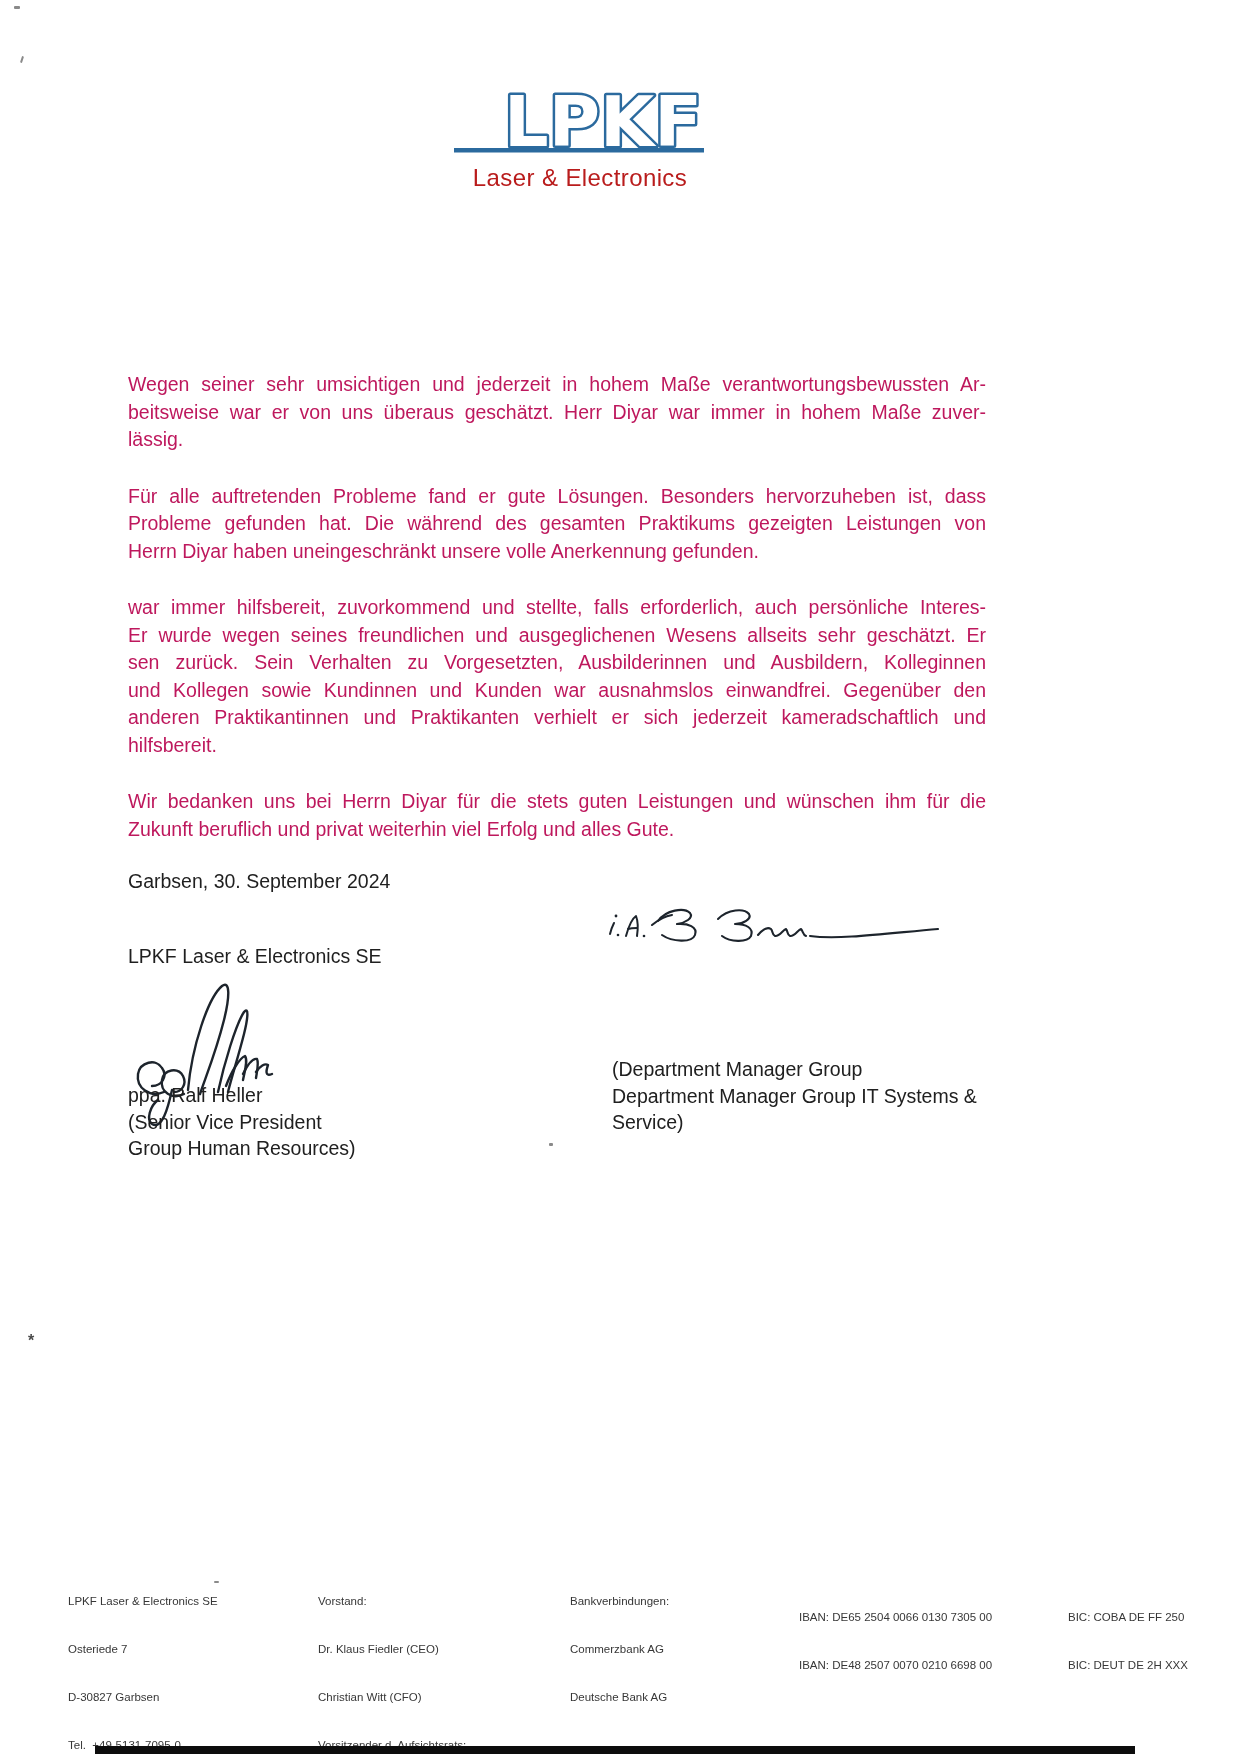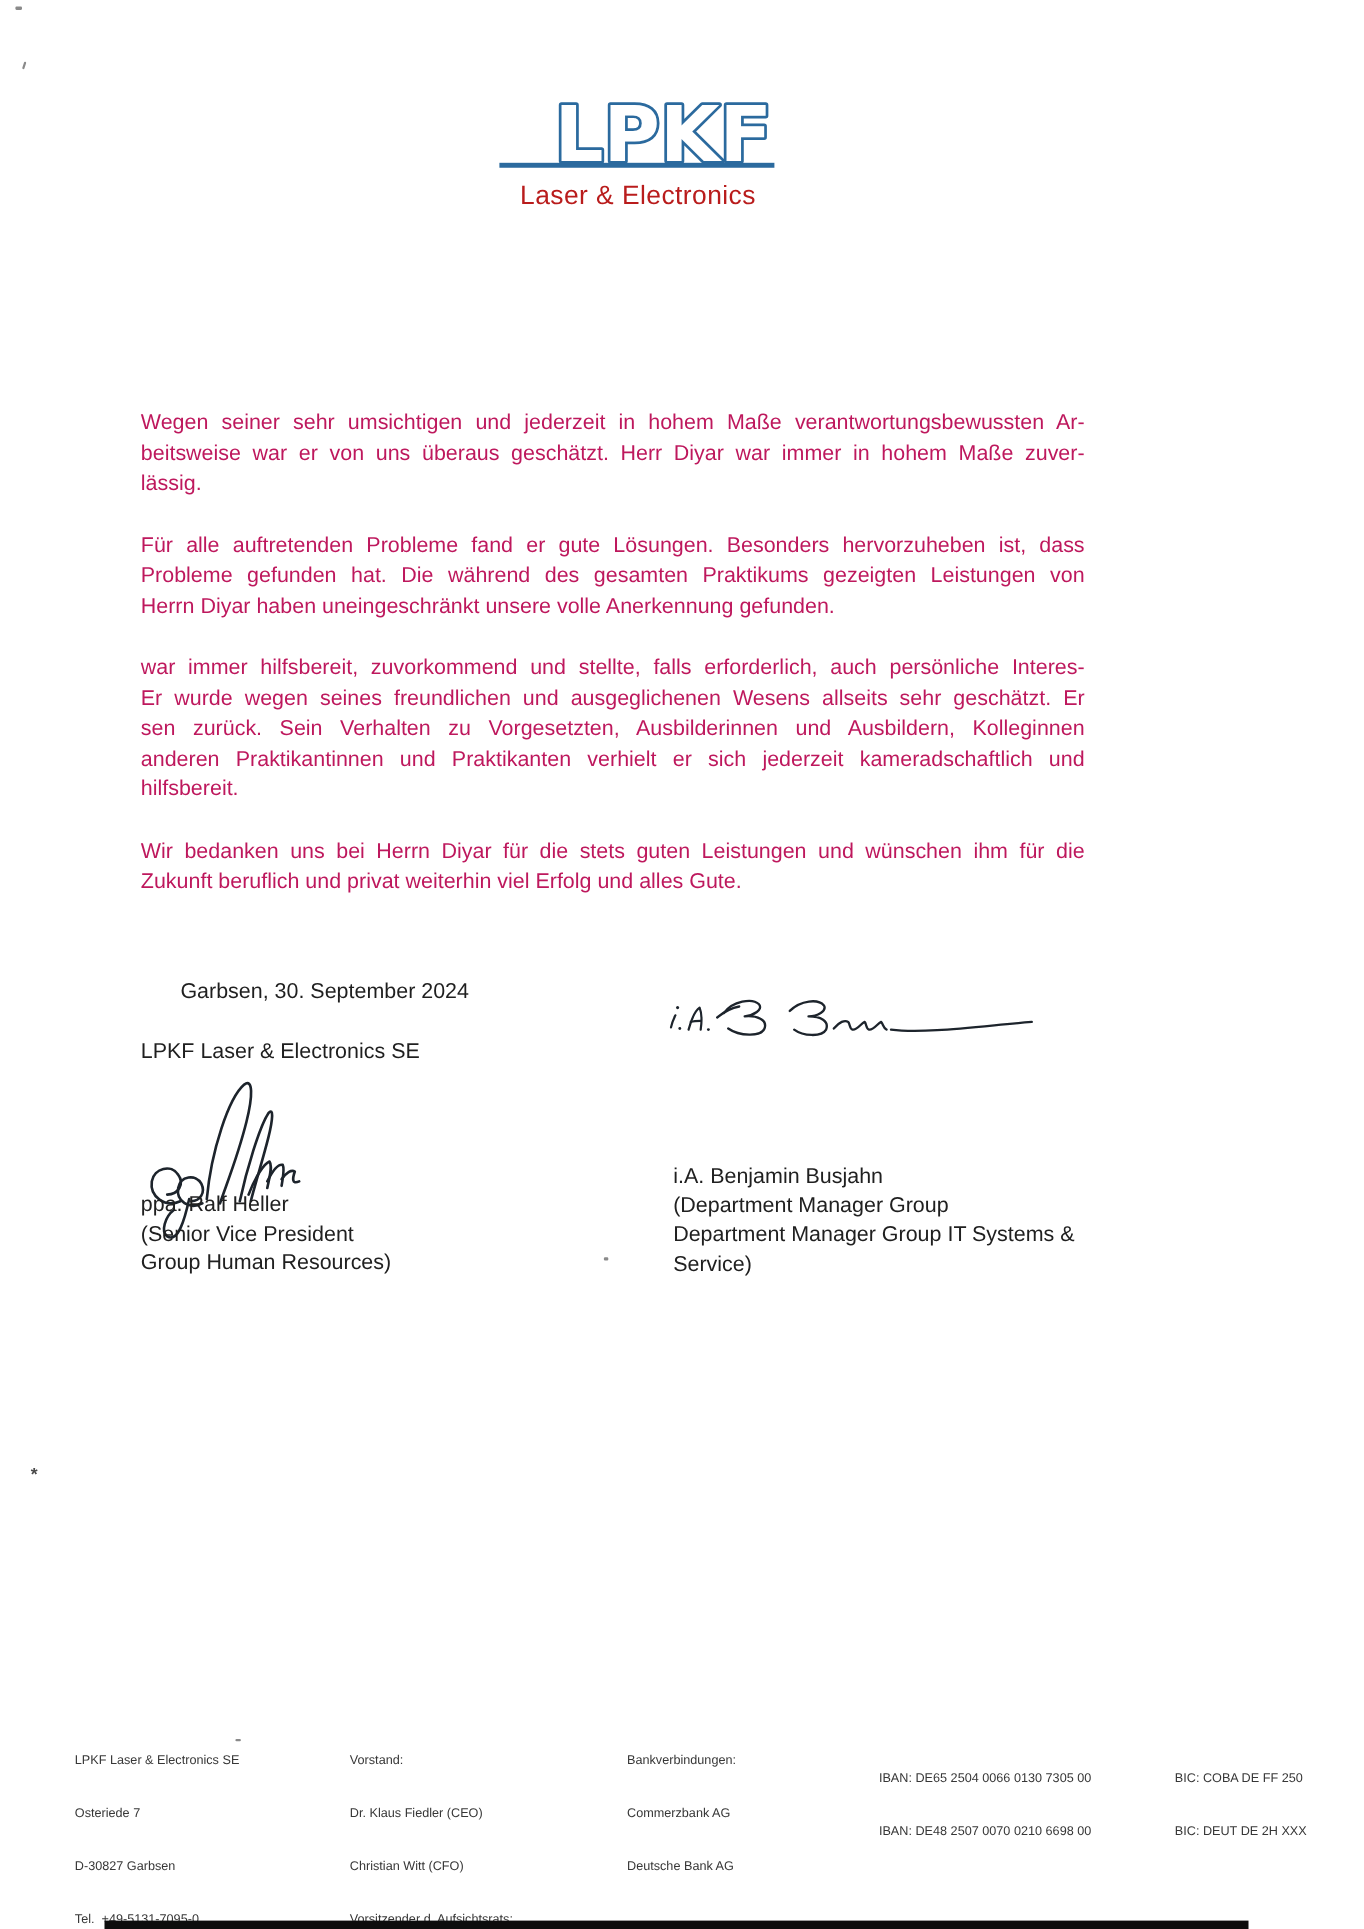--- a/index.html
+++ b/index.html
@@ -22,21 +22,21 @@
 
   
   .letter-body{
     position:absolute;left:128px;top:371px;width:858px;
     font-size:19.5px;line-height:27.5px;color:#be185d;
   }
   .para{margin:0 0 29px 0;}
   .jl{display:block;text-align:justify;text-align-last:justify;}
   .jl-last{display:block;text-align:left;text-align-last:left;}
 
-  .dateline{position:absolute;left:128px;top:888px;font-size:19.5px;line-height:27.5px;margin-left:36px;}
+  .dateline{position:absolute;left:128px;top:868px;font-size:19.5px;line-height:27.5px;}
   .company-line{position:absolute;left:128px;top:943px;font-size:19.5px;line-height:27.5px;}
 
   .sig-block{position:absolute;font-size:19.5px;line-height:26.5px;color:#202020;}
   .sig-left{left:128px;top:1082px;}
   .sig-right{left:612px;top:1056px;}
   .sig-svg{position:absolute;}
   .sig-svg path{fill:none;stroke:#1d242c;stroke-linecap:round;stroke-linejoin:round;}
 
   
   .fcol{position:absolute;font-size:11.5px;line-height:16px;color:#373737;white-space:pre;}
@@ -69,20 +69,21 @@
     </p>
     <p class="para">
       <span class="jl">Für alle auftretenden Probleme fand er gute Lösungen. Besonders hervorzuheben ist, dass</span>
       <span class="jl">Probleme gefunden hat. Die während des gesamten Praktikums gezeigten Leistungen von</span>
       <span class="jl-last">Herrn Diyar haben uneingeschränkt unsere volle Anerkennung gefunden.</span>
     </p>
     <p class="para">
       <span class="jl">war immer hilfsbereit, zuvorkommend und stellte, falls erforderlich, auch persönliche Interes-</span>
       <span class="jl">Er wurde wegen seines freundlichen und ausgeglichenen Wesens allseits sehr geschätzt. Er</span>
       <span class="jl">sen zurück. Sein Verhalten zu Vorgesetzten, Ausbilderinnen und Ausbildern, Kolleginnen</span>
+      <span class="jl">und Kollegen sowie Kundinnen und Kunden war ausnahmslos einwandfrei. Gegenüber den</span>
       <span class="jl">anderen Praktikantinnen und Praktikanten verhielt er sich jederzeit kameradschaftlich und</span>
       <span class="jl-last">hilfsbereit.</span>
     </p>
     <p class="para">
       <span class="jl">Wir bedanken uns bei Herrn Diyar für die stets guten Leistungen und wünschen ihm für die</span>
       <span class="jl-last">Zukunft beruflich und privat weiterhin viel Erfolg und alles Gute.</span>
     </p>
   </main>
 
   <div class="dateline">Garbsen, 30. September 2024</div>
@@ -118,21 +119,20 @@
       <path d="M210 39 C240 43 290 36 338 32"></path>
     </g>
   </svg>
 
   <div class="sig-block sig-left">
     <div>ppa. Ralf Heller</div>
     <div>(Senior Vice President</div>
     <div>Group Human Resources)</div>
   </div>
   <div class="sig-block sig-right">
-    <div>i.A. Benjamin Busjahn</div>
     <div>(Department Manager Group</div>
     <div>Department Manager Group IT Systems &amp;</div>
     <div>Service)</div>
   </div>
 
   <div class="fcol" style="left:68px;top:1561px;">
     <div>LPKF Laser &amp; Electronics SE</div>
     <div>Osteriede 7</div>
     <div>D-30827 Garbsen</div>
     <div>Tel.  +49-5131-7095-0</div>

